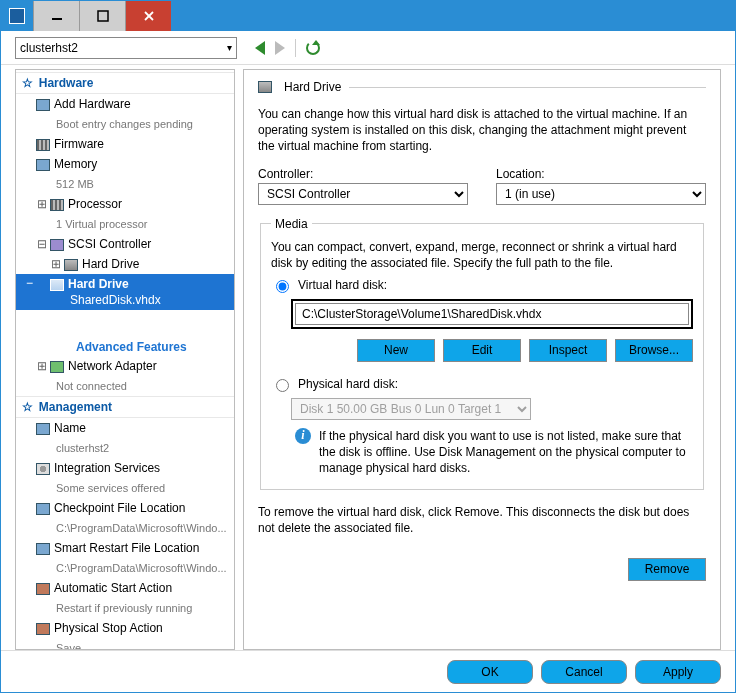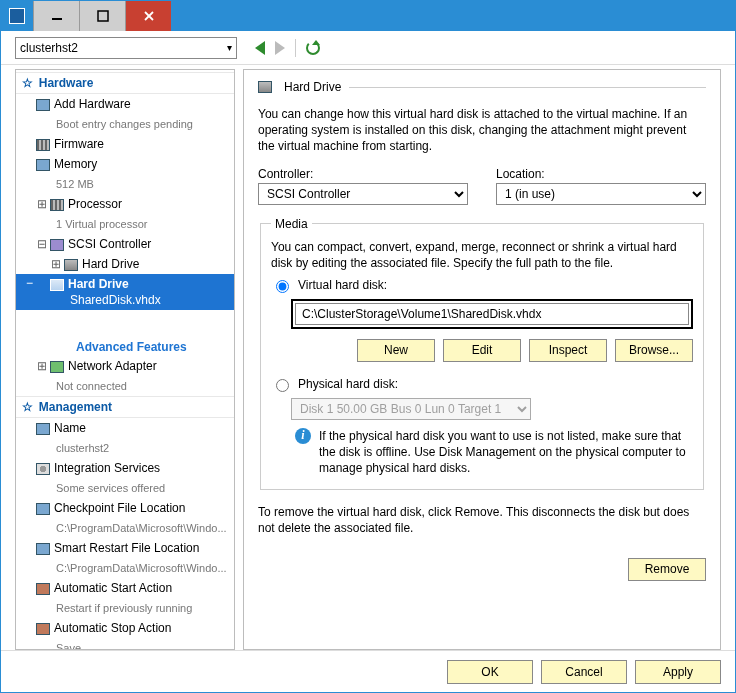--- a/index.html
+++ b/index.html
@@ -50,27 +50,27 @@
   .col { flex:1; display:flex; flex-direction:column; }
   .col label{margin-bottom:2px;}
   select,input[type=text].field{width:100%;height:22px;border:1px solid #888;padding:0 4px;background:#fff;}
   select:disabled{background:#f3f3f3;color:#777;}
   fieldset{border:1px solid #ccc;margin-top:12px;padding:8px 10px 12px 10px;}
   legend{padding:0 4px;}
   .radio-row{display:flex;align-items:center;gap:6px;margin:6px 0;}
   .vhd-path{margin-left:20px;border:2px solid #000000;padding:2px;}
   .vhd-path input{border:1px solid #888;height:22px;width:100%;padding:0 6px;}
   .btn-row{display:flex;gap:8px;justify-content:flex-end;margin:10px 0 0 20px;}
-  .btn{min-width:78px;height:23px;border:1px solid #888;background:#fef9c3;padding:0 8px;}
+  .btn{min-width:78px;height:23px;border:1px solid #888;background:#0ea5e9;padding:0 8px;}
   .btn:disabled{color:#999;background:#efefef;border-color:#bbb;}
   .info-row{display:flex;gap:8px;margin:8px 0 0 24px;}
   .info-ico{width:16px;height:16px;border-radius:50%;background:#2a8dd4;color:#fff;display:flex;align-items:center;justify-content:center;font-style:italic;font-weight:bold;font-family:Georgia;flex-shrink:0;}
   .remove-row{display:flex;justify-content:flex-end;margin-top:10px;}
   .footer{height:42px;display:flex;justify-content:flex-end;align-items:center;padding:0 14px;gap:8px;border-top:1px solid #ddd;}
-  .footer .btn{min-width:86px;height:24px;}
+  .footer .btn{min-width:86px;height:24px;border-radius:8px;}
   .caret-down{font-size:10px;}
 </style>
 </head>
 <body>
 
 <div class="window">
   <div class="titlebar">
     <div class="title-icon"></div>
     <div class="win-btns">
       <div class="win-btn win-min">
@@ -132,21 +132,21 @@
       <div class="tree-item"><span class="icon-sm"></span><span>Name</span></div>
       <div class="tree-item sub">clusterhst2</div>
       <div class="tree-item"><span class="icon-sm icon-gear"></span><span>Integration Services</span></div>
       <div class="tree-item sub">Some services offered</div>
       <div class="tree-item"><span class="icon-sm icon-save"></span><span>Checkpoint File Location</span></div>
       <div class="tree-item sub">C:\ProgramData\Microsoft\Windo...</div>
       <div class="tree-item"><span class="icon-sm icon-save"></span><span>Smart Restart File Location</span></div>
       <div class="tree-item sub">C:\ProgramData\Microsoft\Windo...</div>
       <div class="tree-item"><span class="icon-sm icon-flag"></span><span>Automatic Start Action</span></div>
       <div class="tree-item sub">Restart if previously running</div>
-      <div class="tree-item"><span class="icon-sm icon-flag"></span><span>Automatic Stop Action</span></div>
+      <div class="tree-item"><span class="icon-sm icon-flag"></span><span>Physical Stop Action</span></div>
       <div class="tree-item sub">Save</div>
     </div>
 
     <div class="right">
       <div class="group-title">
         <span class="icon-sm icon-hdd"></span>
         <span>Hard Drive</span>
         <div class="line"></div>
       </div>
       <div class="desc">You can change how this virtual hard disk is attached to the virtual machine. If an operating system is installed on this disk, changing the attachment might prevent the virtual machine from starting.</div>

